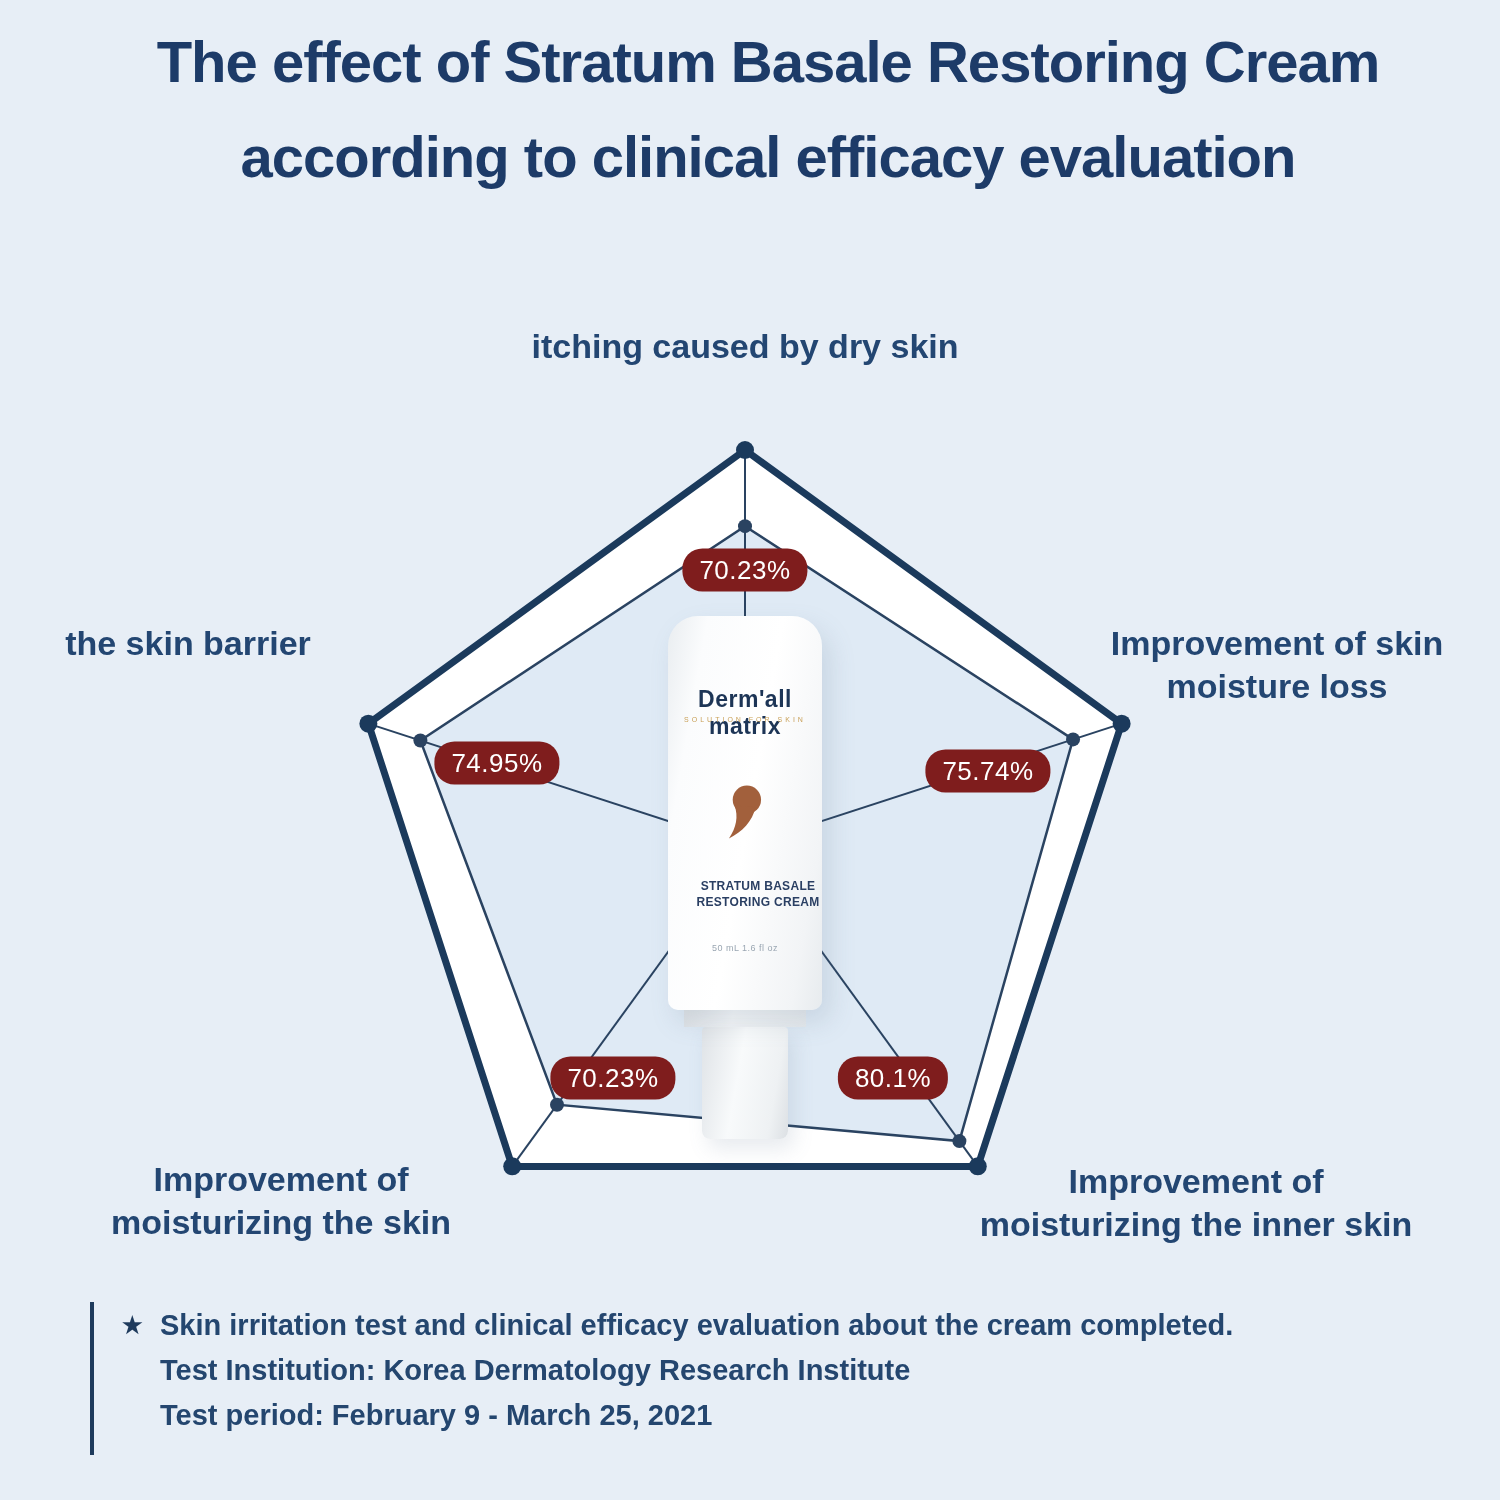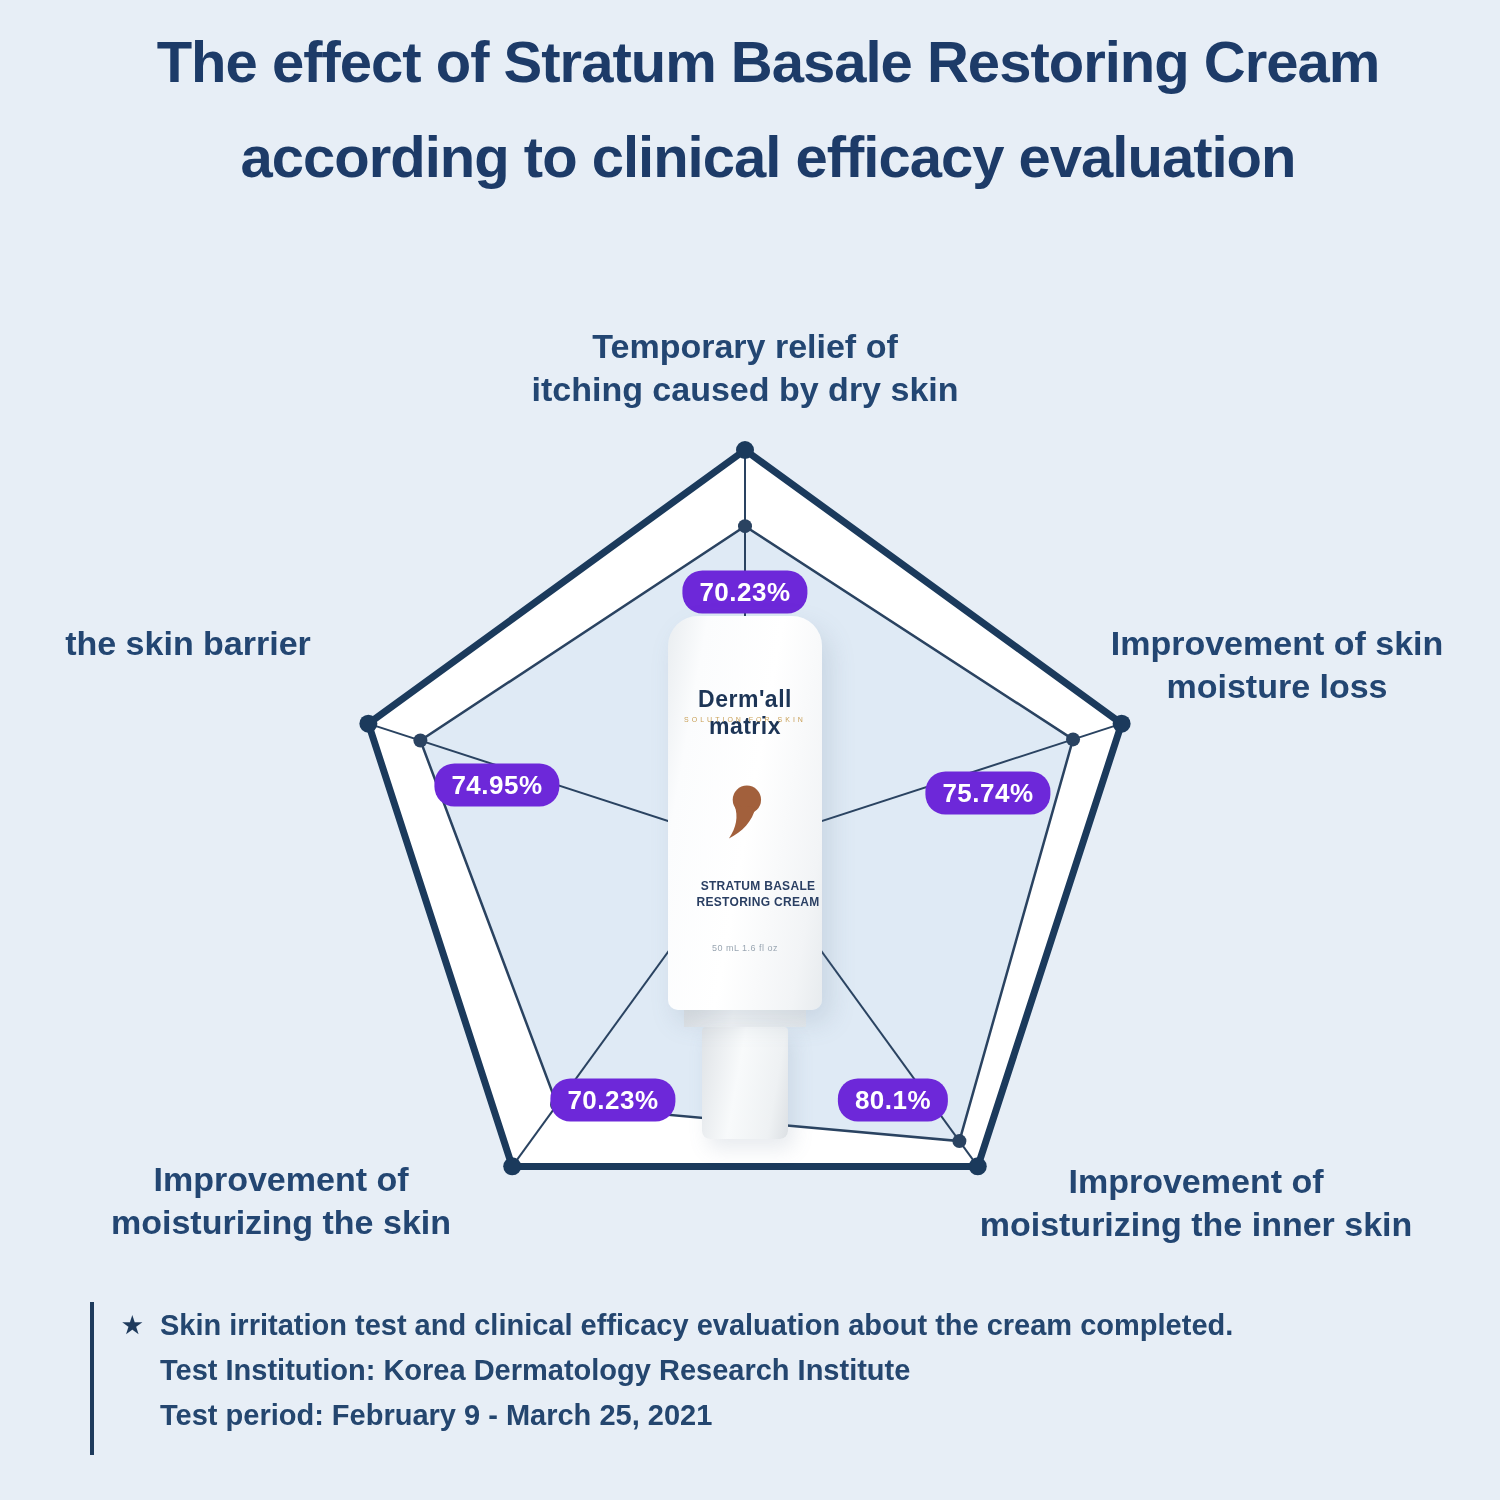--- a/index.html
+++ b/index.html
@@ -30,24 +30,24 @@
   }
   .axis-label span{display:block;}
   .axis-0{left:745px;top:325px;}
   .axis-1{left:1277px;top:622px;}
   .axis-2{left:1196px;top:1160px;}
   .axis-3{left:281px;top:1158px;}
   .axis-4{left:188px;top:622px;}
   
   .badge{
     position:absolute;transform:translate(-50%,-50%);
-    background:#6d28d9;color:#ffffff;
-    font-size:26px;font-weight:700;letter-spacing:.5px;
+    background:#7f1d1d;color:#ffffff;
+    font-size:26px;font-weight:400;letter-spacing:.5px;
     padding:6px 17px;border-radius:20px;
-    z-index:3;white-space:nowrap;margin-top:22px;
+    z-index:3;white-space:nowrap;
   }
   .badge-0{left:745px;top:570px;}
   .badge-1{left:988px;top:771px;}
   .badge-2{left:893px;top:1078px;}
   .badge-3{left:613px;top:1078px;}
   .badge-4{left:497px;top:763px;}
   
   .tube{position:absolute;left:668px;top:616px;width:154px;z-index:4;}
   .tube-body{
     position:relative;width:154px;height:394px;
@@ -127,21 +127,20 @@
       <circle cx="420.38320242815075" cy="740.5256087408558" r="7" fill="#2a4361"></circle>
       <polygon points="745.0,450.0 1121.6,723.6 977.8,1166.4 512.2,1166.4 368.4,723.6" fill="none" stroke="#1b3a5c" stroke-width="7" stroke-linejoin="round"></polygon>
       <circle cx="745" cy="450" r="9" fill="#1b3a5c"></circle>
       <circle cx="1121.6183804528807" cy="723.6292702275208" r="9" fill="#1b3a5c"></circle>
       <circle cx="977.7629599078193" cy="1166.370729772479" r="9" fill="#1b3a5c"></circle>
       <circle cx="512.2370400921807" cy="1166.370729772479" r="9" fill="#1b3a5c"></circle>
       <circle cx="368.3816195471192" cy="723.6292702275207" r="9" fill="#1b3a5c"></circle>
     </svg>
 
   <div class="axis-label axis-0">
-    <span>Temporary relief of</span>
     <span>itching caused by dry skin</span>
   </div>
   <div class="axis-label axis-1">
     <span>Improvement of skin</span>
     <span>moisture loss</span>
   </div>
   <div class="axis-label axis-2">
     <span>Improvement of</span>
     <span>moisturizing the inner skin</span>
   </div>

